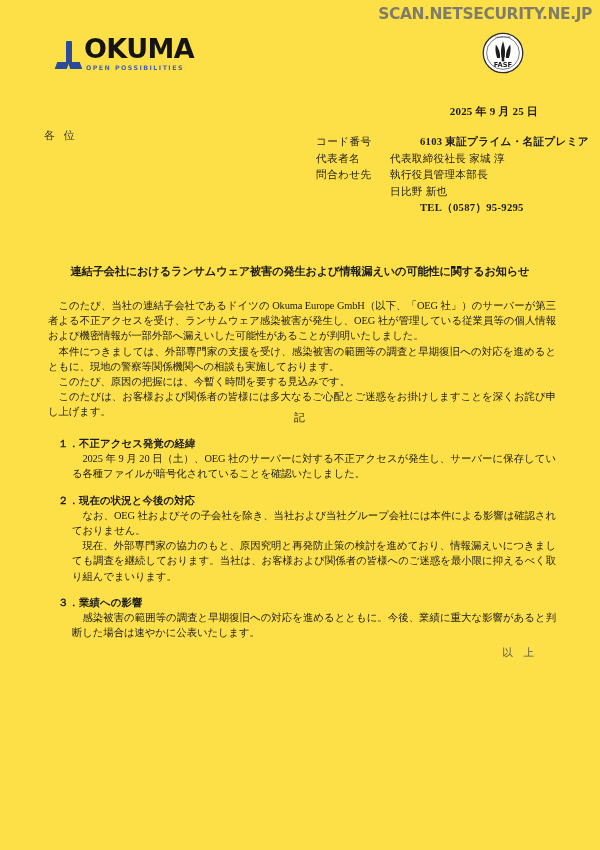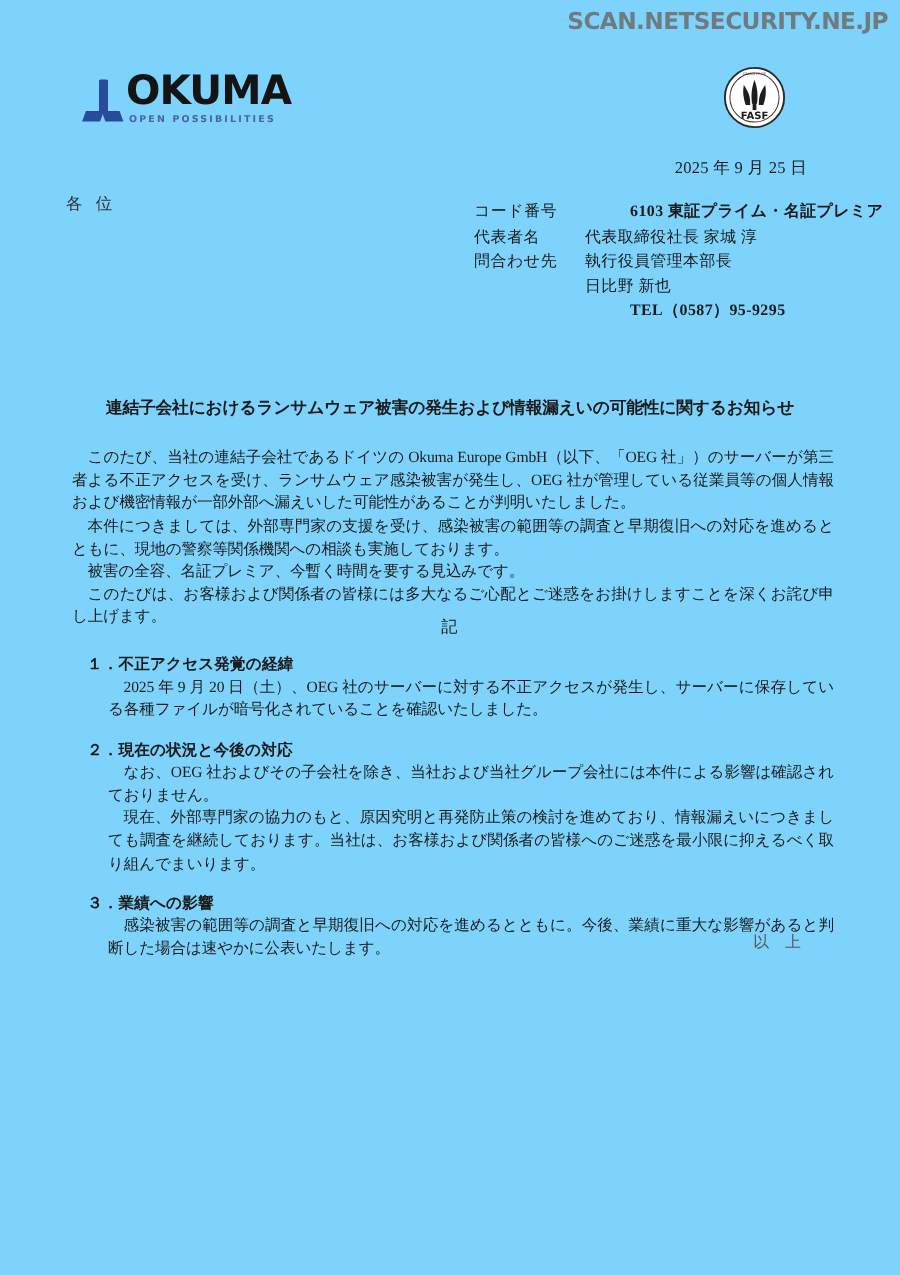--- a/index.html
+++ b/index.html
@@ -12,42 +12,42 @@
     height: 850px;
     position: relative;
     font-family: "Liberation Serif", "DejaVu Serif", serif;
     color: #1b1b1b;
     overflow: hidden;
   }
 
   .page {
     position: absolute;
     inset: 0;
-    background: #7dd3fc;
+    background: #fde047;
   }
 
   
   .watermark {
     position: absolute;
     top: 5px;
     right: 8px;
     font-family: "DejaVu Sans", sans-serif;
     font-size: 15.5px;
     font-weight: 700;
     letter-spacing: -0.4px;
     color: #ararara;
     color: #6f6f6f;
     opacity: 0.88;
     white-space: nowrap;
   }
 
   
   .header {
     position: absolute;
-    top: 44px;
+    top: 32px;
     left: 0;
     right: 0;
     height: 52px;
   }
 
   .logo-block {
     position: absolute;
     left: 56px;
     top: 4px;
     display: flex;
@@ -113,21 +113,21 @@
     width: 42px;
     height: 42px;
   }
 
   
   .date-line {
     position: absolute;
     top: 104px;
     right: 62px;
     font-size: 11px;
-    font-weight: 400;
+    font-weight: 700;
     letter-spacing: 0.2px;
     white-space: nowrap;
   }
 
   
   .recipient {
     position: absolute;
     top: 128px;
     left: 44px;
     font-size: 11px;
@@ -216,21 +216,21 @@
     text-align: justify;
   }
   .sec-body p {
     margin: 0;
     text-indent: 1em;
   }
 
   
   .closing {
     position: absolute;
-    top: 621px;
+    top: 646px;
     right: 62px;
     font-size: 10.6px;
     letter-spacing: 4px;
     color: #555;
   }
 </style>
 </head>
 <body>
 
 <div class="page">
@@ -291,21 +291,21 @@
       <span class="addr-label"></span>
       <span class="addr-val bold">TEL（0587）95-9295</span>
     </div>
   </div>
 
   <div class="doc-title">連結子会社におけるランサムウェア被害の発生および情報漏えいの可能性に関するお知らせ</div>
 
   <div class="body-block">
     <p class="para">このたび、当社の連結子会社であるドイツの Okuma Europe GmbH（以下、「OEG 社」）のサーバーが第三者よる不正アクセスを受け、ランサムウェア感染被害が発生し、OEG 社が管理している従業員等の個人情報および機密情報が一部外部へ漏えいした可能性があることが判明いたしました。</p>
     <p class="para">本件につきましては、外部専門家の支援を受け、感染被害の範囲等の調査と早期復旧への対応を進めるとともに、現地の警察等関係機関への相談も実施しております。</p>
-    <p class="para">被害の全容、名証プレミア、今暫く時間を要する見込みです。</p>
+    <p class="para">このたび、原因の把握には、今暫く時間を要する見込みです。</p>
     <p class="para">このたびは、お客様および関係者の皆様には多大なるご心配とご迷惑をお掛けしますことを深くお詫び申し上げます。</p>
   </div>
 
   <div class="ki">記</div>
 
   <div class="sections">
 
     <div class="sec">
       <div class="sec-head">１．不正アクセス発覚の経緯</div>
       <div class="sec-body">

